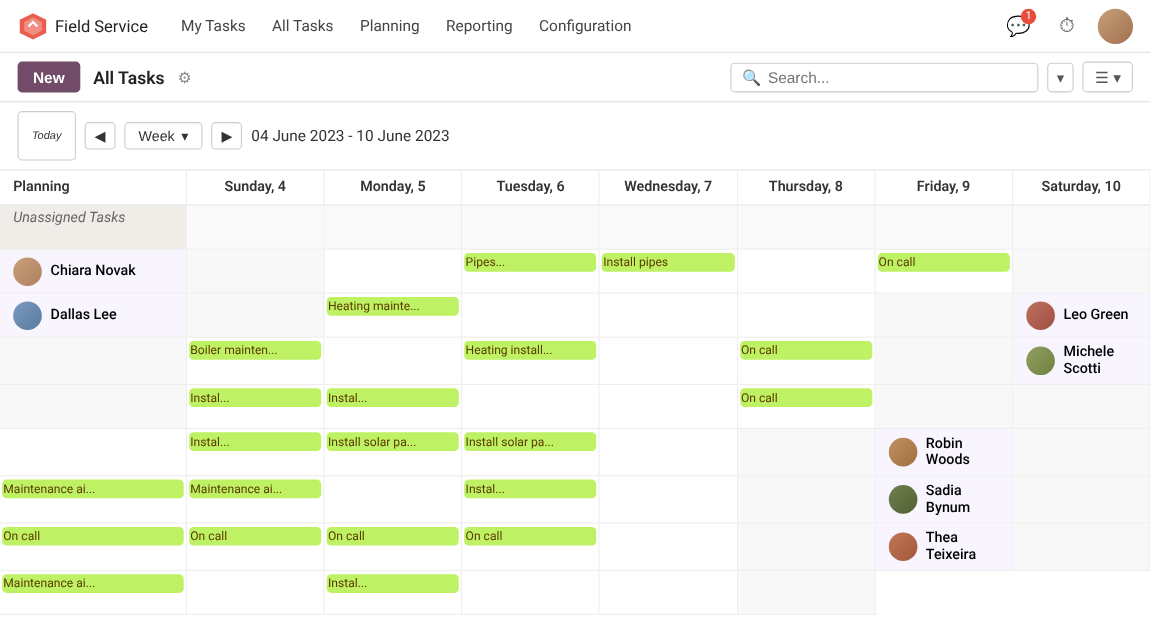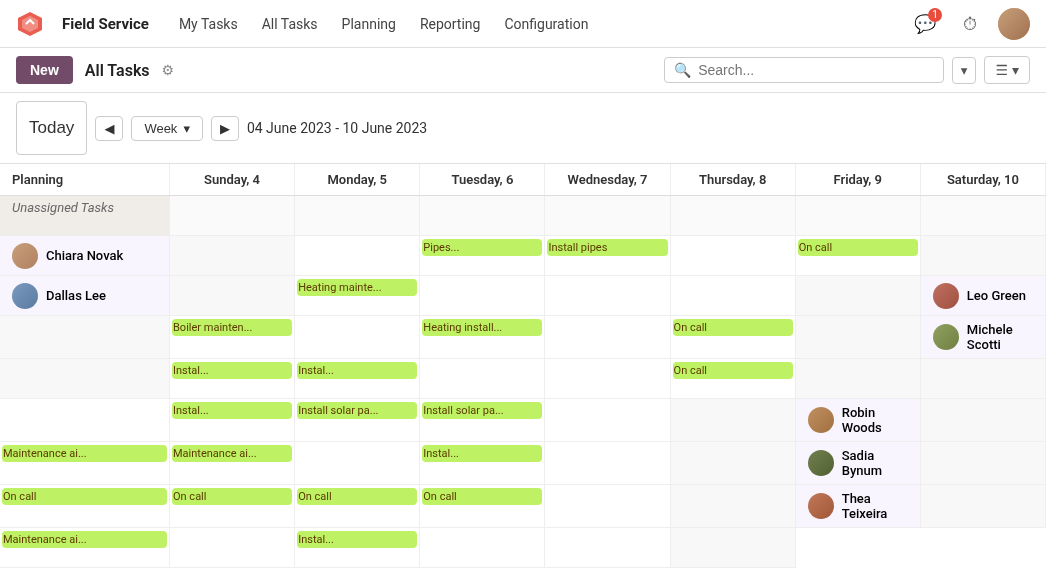--- a/index.html
+++ b/index.html
@@ -3,21 +3,21 @@
   <meta charset="utf-8">
   <style>
     * { box-sizing: border-box; margin: 0; padding: 0; }
     body { font-family: -apple-system, BlinkMacSystemFont, 'Segoe UI', Roboto, sans-serif; font-size: 14px; background: #fff; color: #333; }
 
     
     .topnav {
       display: flex; align-items: center; padding: 0 16px; height: 48px;
       background: #fff; border-bottom: 1px solid #e0e0e0; gap: 20px;
     }
-    .topnav-brand { display: flex; align-items: center; gap: 18px; font-weight: 700; font-size: 15px; color: #222; text-decoration: none; }
+    .topnav-brand { display: flex; align-items: center; gap: 6px; font-weight: 400; font-size: 15px; color: #222; text-decoration: none; }
     .brand-icon { width: 28px; height: 28px; }
     .topnav-links { display: flex; align-items: center; gap: 4px; }
     .nav-link { padding: 6px 10px; border-radius: 4px; color: #444; cursor: pointer; font-size: 14px; }
     .topnav-right { margin-left: auto; display: flex; align-items: center; gap: 12px; }
     .nav-icon { width: 32px; height: 32px; border-radius: 50%; display: flex; align-items: center; justify-content: center; cursor: pointer; font-size: 18px; color: #555; position: relative; }
     .nav-badge { position: absolute; top: 0; right: 0; background: #e74c3c; color: #fff; font-size: 10px; border-radius: 50%; width: 14px; height: 14px; display: flex; align-items: center; justify-content: center; }
     .user-avatar { width: 32px; height: 32px; border-radius: 50%; background: #c8a07a; overflow: hidden; cursor: pointer; }
     .user-avatar-img { width: 100%; height: 100%; background: linear-gradient(135deg, #c8a07a, #a07050); border-radius: 50%; }
 
     
@@ -31,21 +31,21 @@
     .search-input-wrap { display: flex; align-items: center; border: 1px solid #ccc; border-radius: 4px; padding: 4px 10px; width: 280px; background: #fff; }
     .search-input-wrap input { border: none; outline: none; font-size: 14px; width: 100%; color: #555; }
     .search-icon { color: #888; margin-right: 6px; }
     .search-dropdown { border: 1px solid #ccc; border-radius: 4px; padding: 5px 8px; background: #fff; cursor: pointer; color: #555; }
     .view-toggle { border: 1px solid #ccc; border-radius: 4px; padding: 5px 10px; background: #fff; cursor: pointer; color: #555; display: flex; align-items: center; gap: 4px; font-size: 14px; }
 
     
     .date-nav {
       display: flex; align-items: center; padding: 8px 16px; border-bottom: 1px solid #e0e0e0; gap: 8px;
     }
-    .btn-today { border: 1px solid #ccc; border-radius: 4px; padding: 16px 12px; background: #fff; cursor: pointer; font-size: 17px; color: #333; }
+    .btn-today { border: 1px solid #ccc; border-radius: 4px; padding: 16px 12px; background: #fff; cursor: pointer; font-size: 10px; color: #333; font-style: italic; }
     .btn-arrow { border: 1px solid #ccc; border-radius: 4px; padding: 4px 8px; background: #fff; cursor: pointer; font-size: 13px; color: #333; }
     .btn-week { border: 1px solid #ccc; border-radius: 4px; padding: 4px 12px; background: #fff; cursor: pointer; font-size: 13px; color: #333; display: flex; align-items: center; gap: 6px; }
     .date-range { font-size: 14px; color: #333; margin-left: 0; }
 
     
     .planning-grid { overflow: auto; }
     .grid-header { display: grid; grid-template-columns: 170px repeat(7, 1fr); border-bottom: 1px solid #ddd; background: #fff; }
     .grid-header-cell { padding: 8px 12px; font-size: 13px; font-weight: 600; color: #333; text-align: center; border-right: 1px solid #eee; }
     .grid-header-cell:first-child { text-align: left; }
 

